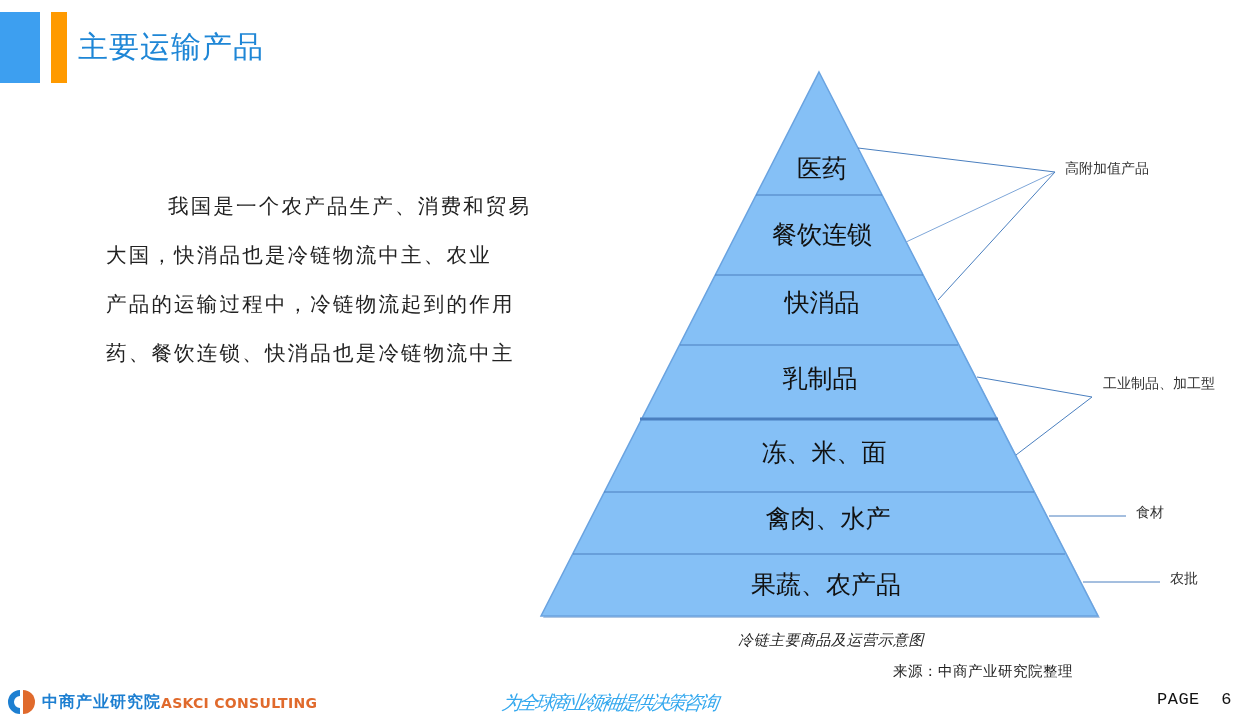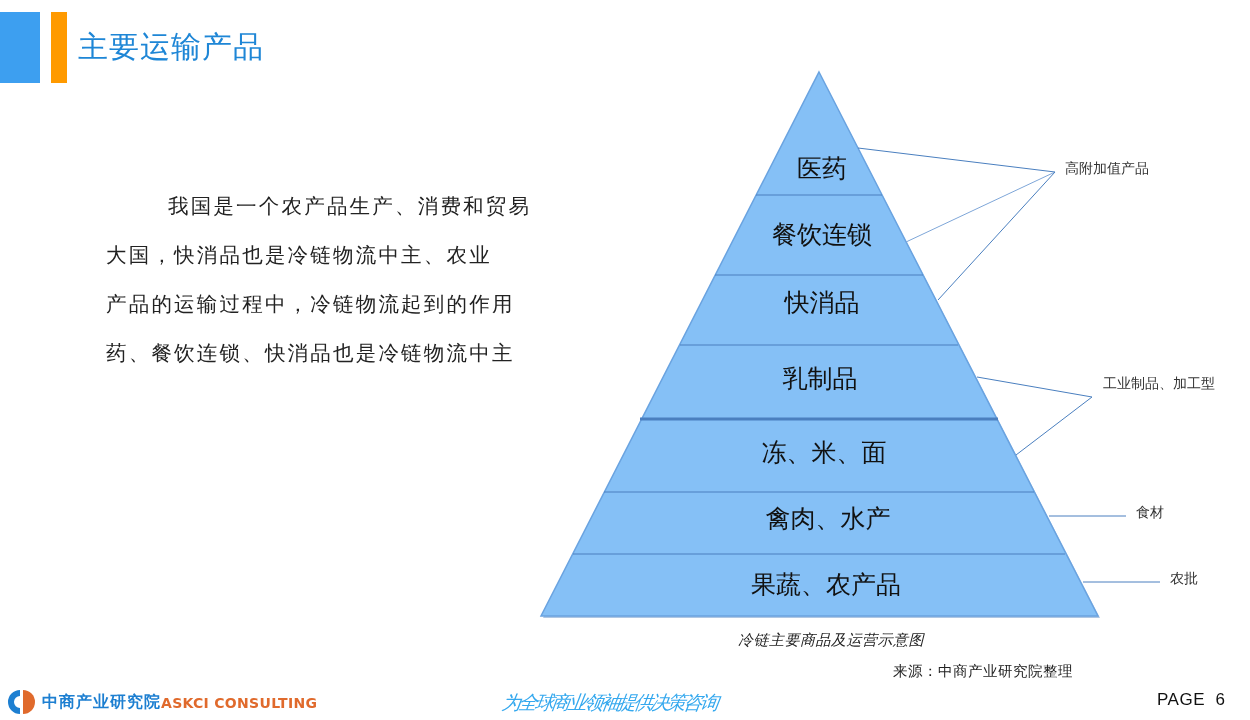--- a/index.html
+++ b/index.html
@@ -93,13 +93,13 @@
       <rect x="14.5" y="7" width="2.5" height="16" fill="#ffffff"></rect>
     </svg>
   </div>
   <div class="logo-text">
     <span class="logo-cn">中商产业研究院</span>
     <span class="logo-en">ASKCI CONSULTING</span>
   </div>
 </div>
 
 <div class="slogan">为全球商业领袖提供决策咨询</div>
-<div class="page" style="white-space:pre;">PAGE  6</div>
+<div class="page" style="white-space:pre;font-family:Liberation Mono, monospace;">PAGE  6</div>
 
 </body></html>

